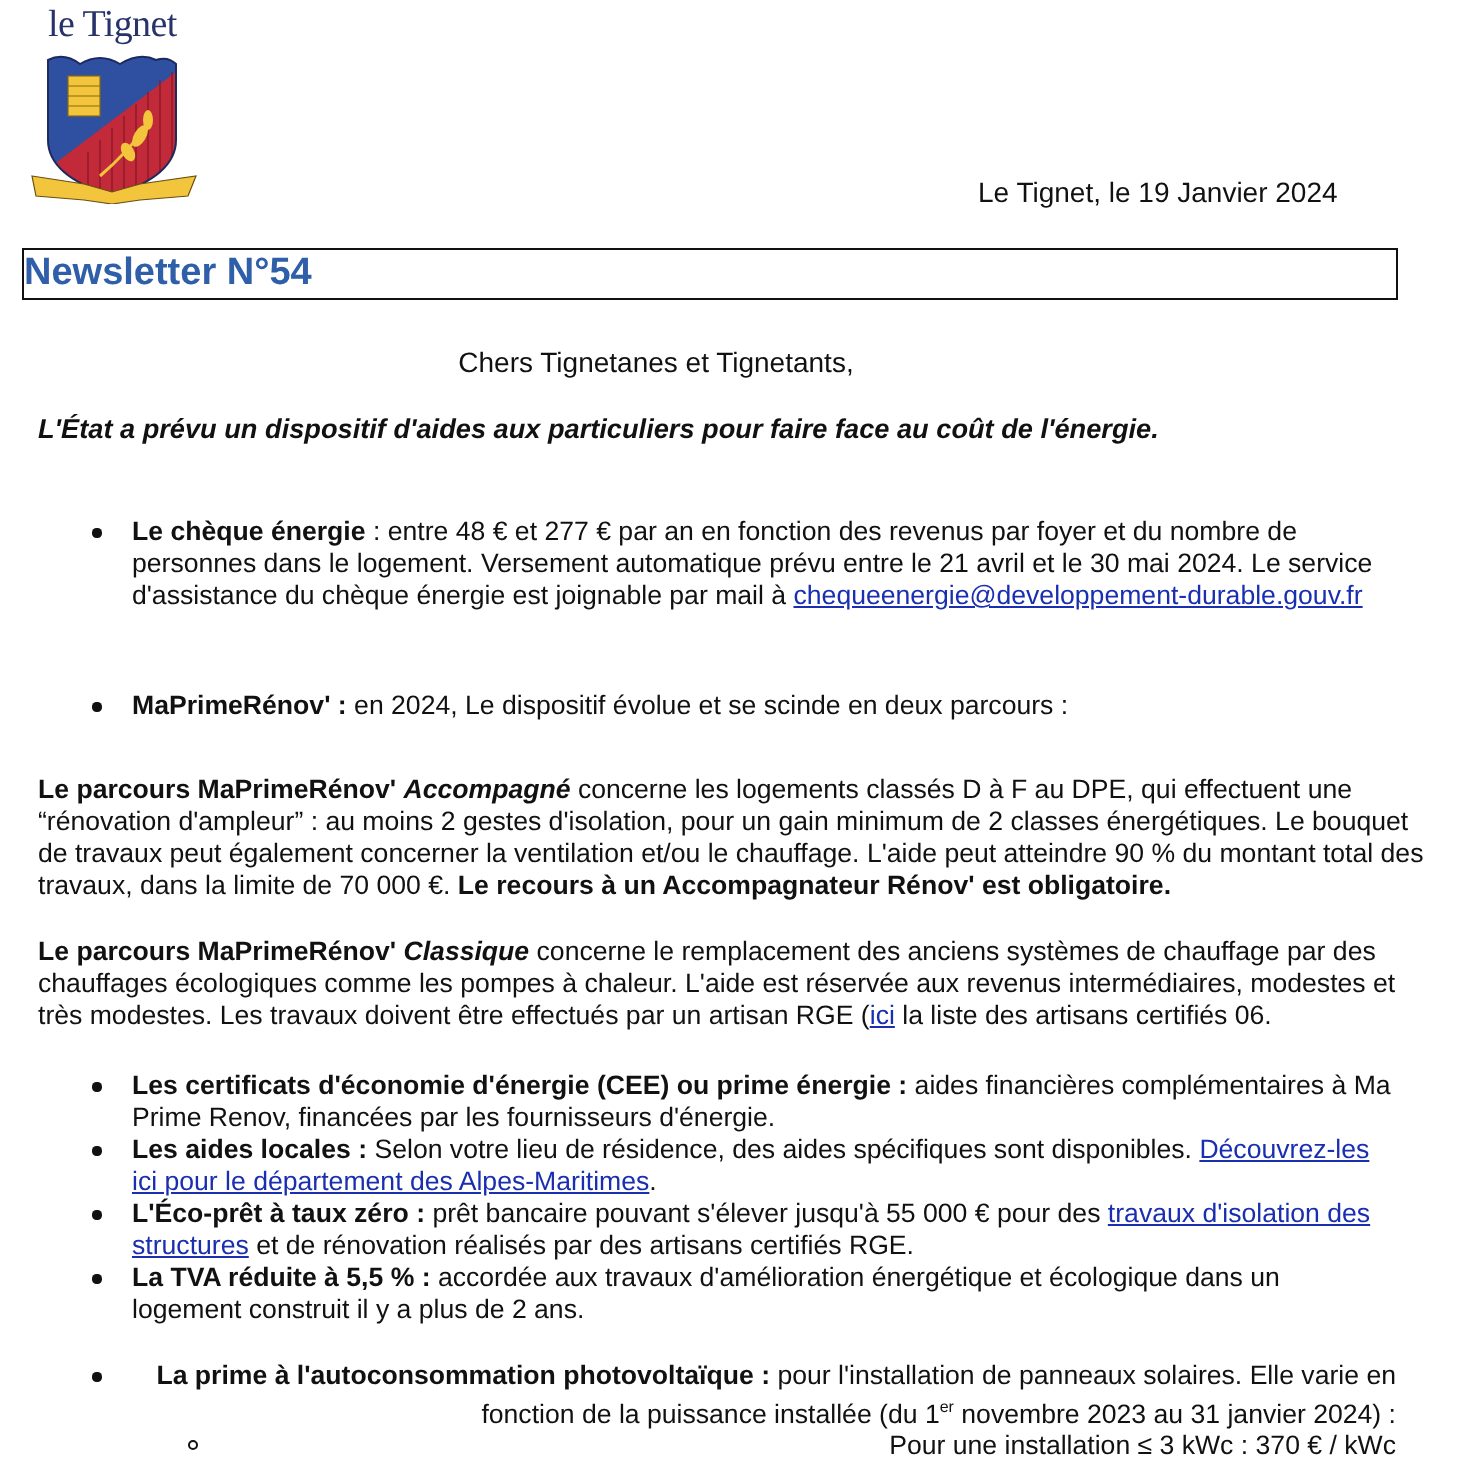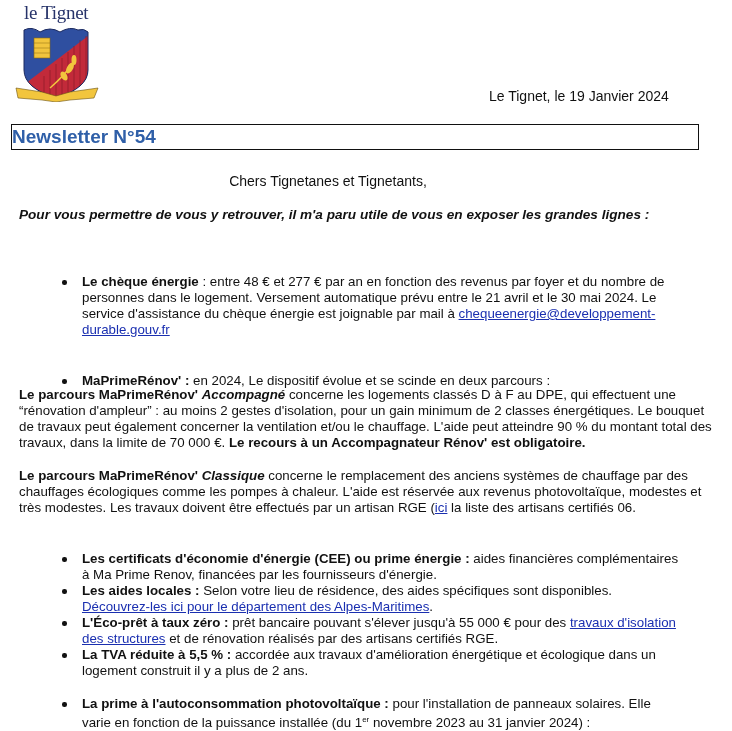--- a/index.html
+++ b/index.html
@@ -17,21 +17,21 @@
   .title-box {
     position: absolute; left: 11px; top: 124px; width: 688px; height: 26px;
     border: 1.5px solid #111; box-sizing: border-box; text-align: left;
   }
   .title-box span {
     font-weight: bold; font-size: 19px; color: #2f5fa8; line-height: 23px;
   }
   .greeting { position: absolute; left: 0; width: 656px; top: 173px; text-align: center; font-size: 14px; }
   .intro { position: absolute; left: 19px; top: 207px; font-weight: bold; font-style: italic; line-height: 16px; font-size: 13.6px; }
   .block { position: absolute; line-height: 16px; }
-  ul.bul { list-style: none; margin: 16px; padding: 0; }
+  ul.bul { list-style: none; margin: 0; padding: 0; }
   ul.bul > li { position: relative; padding-left: 20px; }
   ul.bul > li::before {
     content: ""; position: absolute; left: 0; top: 6px; width: 4.5px; height: 4.5px;
     border-radius: 50%; background: #111;
   }
   b { font-weight: bold; }
   a { color: #1a2fb0; text-decoration: underline; }
   .para { position: absolute; left: 19px; width: 700px; line-height: 16px; }
   ul.sub { list-style: none; margin: 0; padding: 0; }
   ul.sub > li { position: relative; padding-left: 29px; }
@@ -83,65 +83,65 @@
 
 <div class="dateline">Le Tignet, le 19 Janvier 2024</div>
 
 <div class="title-box">
   <span>Newsletter N°54</span>
 </div>
 
 <div class="greeting">Chers Tignetanes et Tignetants,</div>
 
 <div class="intro">
-  <div>Pour vous permettre de vous y retrouver, il m'a paru utile de vous en exposer les grandes lignes :</div>
+  <div>L'État a prévu un dispositif d'aides aux particuliers pour faire face au coût de l'énergie.</div>
 </div>
 
 <div class="block" style="left:46px; top:258px; width:650px;">
   <ul class="bul">
     <li>
       <b>Le chèque énergie</b><span> : entre 48 € et 277 € par an en fonction des revenus par foyer et du nombre de personnes dans le logement. Versement automatique prévu entre le 21 avril et le 30 mai 2024. Le service d'assistance du chèque énergie est joignable par mail à </span><a>chequeenergie@developpement-durable.gouv.fr</a>
     </li>
   </ul>
 </div>
 
-<div class="block" style="left:46px; top:357px; width:650px;">
+<div class="block" style="left:46px; top:345px; width:650px;">
   <ul class="bul">
     <li>
       <b>MaPrimeRénov' :</b><span> en 2024, Le dispositif évolue et se scinde en deux parcours :</span>
     </li>
   </ul>
 </div>
 
 <div class="para" style="top:387px;">
   <b>Le parcours MaPrimeRénov'</b> <b><i>Accompagné</i></b><span> concerne les logements classés D à F au DPE, qui effectuent une “rénovation d'ampleur” : au moins 2 gestes d'isolation, pour un gain minimum de 2 classes énergétiques. Le bouquet de travaux peut également concerner la ventilation et/ou le chauffage. L'aide peut atteindre 90 % du montant total des travaux, dans la limite de 70 000 €. </span><b>Le recours à un Accompagnateur Rénov' est obligatoire.</b>
 </div>
 
 <div class="para" style="top:468px;">
-  <b>Le parcours MaPrimeRénov'</b> <b><i>Classique</i></b><span> concerne le remplacement des anciens systèmes de chauffage par des chauffages écologiques comme les pompes à chaleur. L'aide est réservée aux revenus photovoltaïque, modestes et très modestes. Les travaux doivent être effectués par un artisan RGE (</span><a>ici</a><span> la liste des artisans certifiés 06.</span>
+  <b>Le parcours MaPrimeRénov'</b> <b><i>Classique</i></b><span> concerne le remplacement des anciens systèmes de chauffage par des chauffages écologiques comme les pompes à chaleur. L'aide est réservée aux revenus intermédiaires, modestes et très modestes. Les travaux doivent être effectués par un artisan RGE (</span><a>ici</a><span> la liste des artisans certifiés 06.</span>
 </div>
 
 <div class="block" style="left:46px; top:535px; width:652px;">
   <ul class="bul">
     <li>
       <b>Les certificats d'économie d'énergie (CEE) ou prime énergie :</b><span> aides financières complémentaires à Ma Prime Renov, financées par les fournisseurs d'énergie.</span>
     </li>
     <li>
       <b>Les aides locales :</b><span> Selon votre lieu de résidence, des aides spécifiques sont disponibles. </span><a>Découvrez-les ici pour le département des Alpes-Maritimes</a><span>.</span>
     </li>
     <li>
       <b>L'Éco-prêt à taux zéro :</b><span> prêt bancaire pouvant s'élever jusqu'à 55 000 € pour des </span><a>travaux d'isolation des structures</a><span> et de rénovation réalisés par des artisans certifiés RGE.</span>
     </li>
     <li>
       <b>La TVA réduite à 5,5 % :</b><span> accordée aux travaux d'amélioration énergétique et écologique dans un logement construit il y a plus de 2 ans.</span>
     </li>
   </ul>
 </div>
 
-<div class="block" style="left:46px; top:680px; width:652px;">
+<div class="block" style="left:46px; top:680px; width:652px;text-align:right;">
   <ul class="bul">
     <li>
       <b>La prime à l'autoconsommation photovoltaïque :</b><span> pour l'installation de panneaux solaires. Elle varie en fonction de la puissance installée (du 1</span><sup>er</sup><span> novembre 2023 au 31 janvier 2024) :</span>
       <ul class="sub" style="margin-left:24px;">
         <li>Pour une installation ≤ 3 kWc : 370 € / kWc</li>
 
       </ul>
     </li>
   </ul>
 </div>

